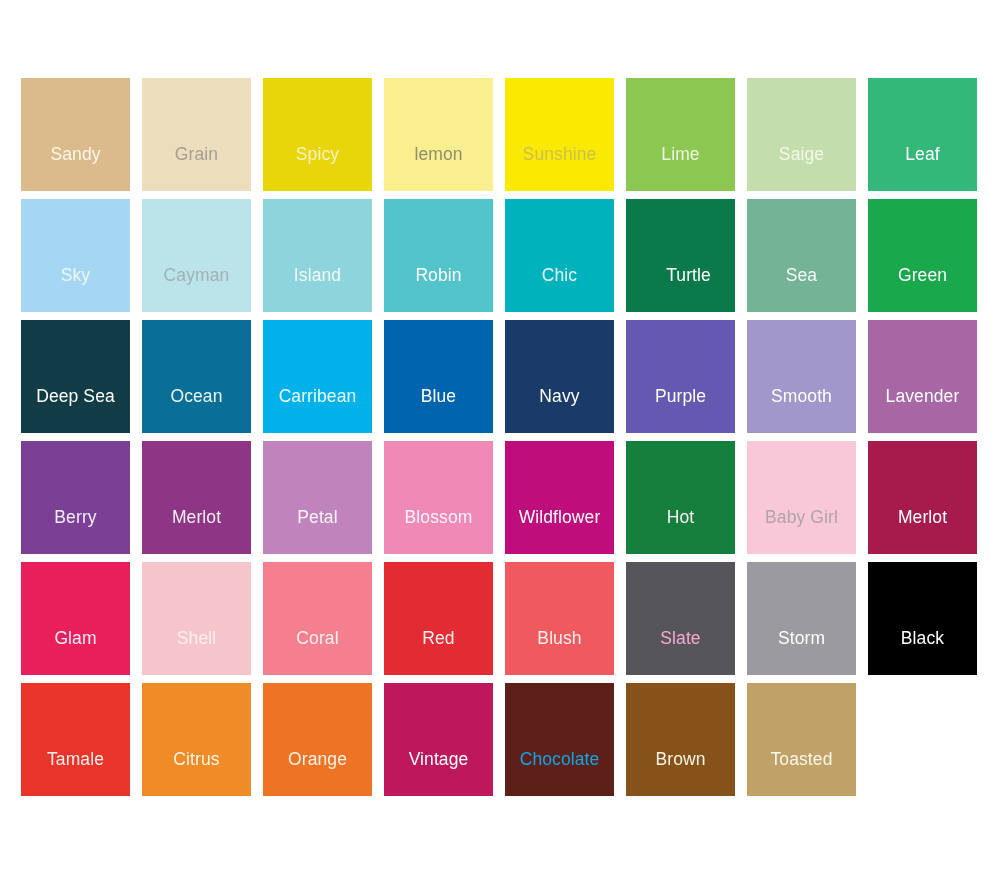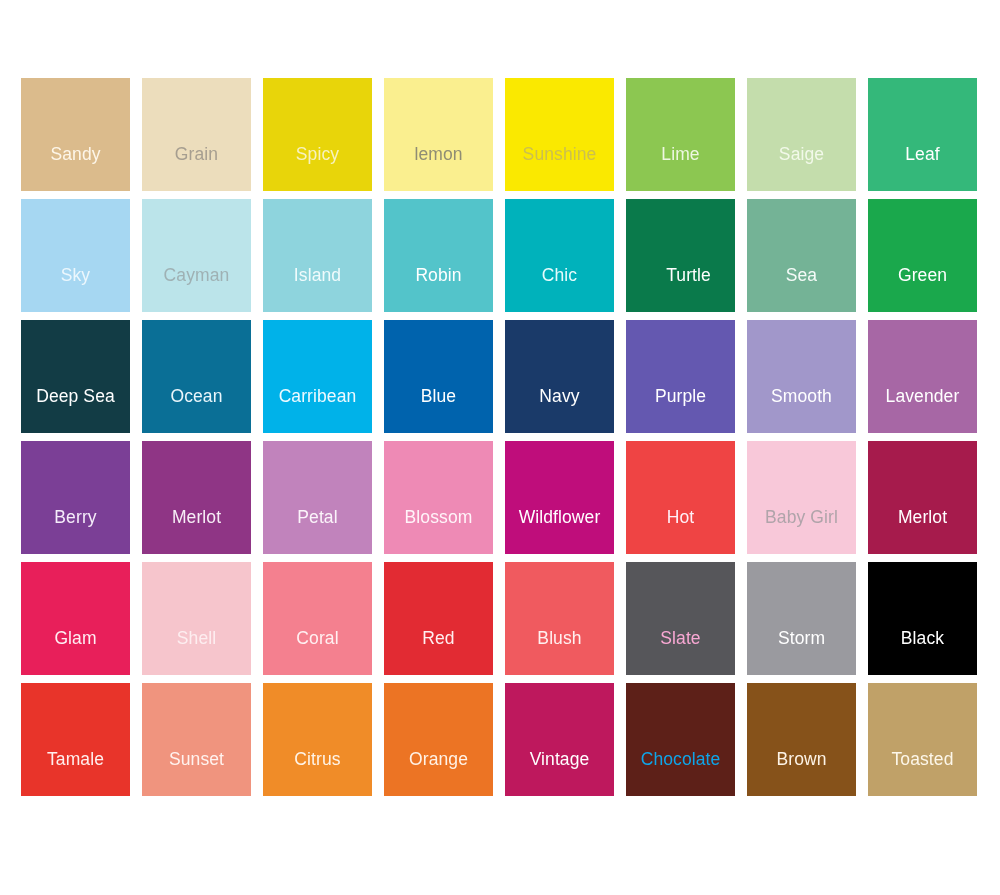--- a/index.html
+++ b/index.html
@@ -139,21 +139,21 @@
       </div>
       <div class="swatch" style="background: rgb(193, 131, 188);">
         <span class="swatch-label" style="color: rgb(251, 244, 250);">Petal</span>
       </div>
       <div class="swatch" style="background: rgb(238, 138, 181);">
         <span class="swatch-label" style="color: rgb(255, 244, 249);">Blossom</span>
       </div>
       <div class="swatch" style="background: rgb(191, 13, 123);">
         <span class="swatch-label" style="color: rgb(255, 255, 255);">Wildflower</span>
       </div>
-      <div class="swatch" style="background: #ef4444;">
+      <div class="swatch" style="background: #15803d;">
         <span class="swatch-label" style="color: rgb(255, 240, 247);">Hot</span>
       </div>
       <div class="swatch" style="background: rgb(248, 200, 217);">
         <span class="swatch-label" style="color: rgb(176, 164, 170);">Baby Girl</span>
       </div>
       <div class="swatch" style="background: rgb(166, 27, 76);">
         <span class="swatch-label" style="color: rgb(255, 255, 255);">Merlot</span>
       </div>
       <div class="swatch" style="background: rgb(232, 31, 90);">
         <span class="swatch-label" style="color: rgb(255, 238, 243);">Glam</span>
@@ -174,23 +174,20 @@
         <span class="swatch-label" style="color: #f9a8d4;">Slate</span>
       </div>
       <div class="swatch" style="background: rgb(154, 154, 159);">
         <span class="swatch-label" style="color: rgb(255, 255, 255);">Storm</span>
       </div>
       <div class="swatch" style="background: rgb(0, 0, 0);">
         <span class="swatch-label" style="color: rgb(255, 255, 255);">Black</span>
       </div>
       <div class="swatch" style="background: rgb(232, 52, 42);">
         <span class="swatch-label" style="color: rgb(255, 239, 238);">Tamale</span>
-      </div>
-      <div class="swatch" style="background: rgb(240, 148, 126);">
-        <span class="swatch-label" style="color: rgb(255, 243, 239);">Sunset</span>
       </div>
       <div class="swatch" style="background: rgb(240, 140, 40); justify-content: center;">
         <span class="swatch-label" style="color: rgb(255, 244, 232);">Citrus</span>
       </div>
       <div class="swatch" style="background: rgb(236, 116, 36);">
         <span class="swatch-label" style="color: rgb(255, 242, 231);">Orange</span>
       </div>
       <div class="swatch" style="background: #be185d;">
         <span class="swatch-label" style="color: rgb(255, 255, 255);">Vintage</span>
       </div>

